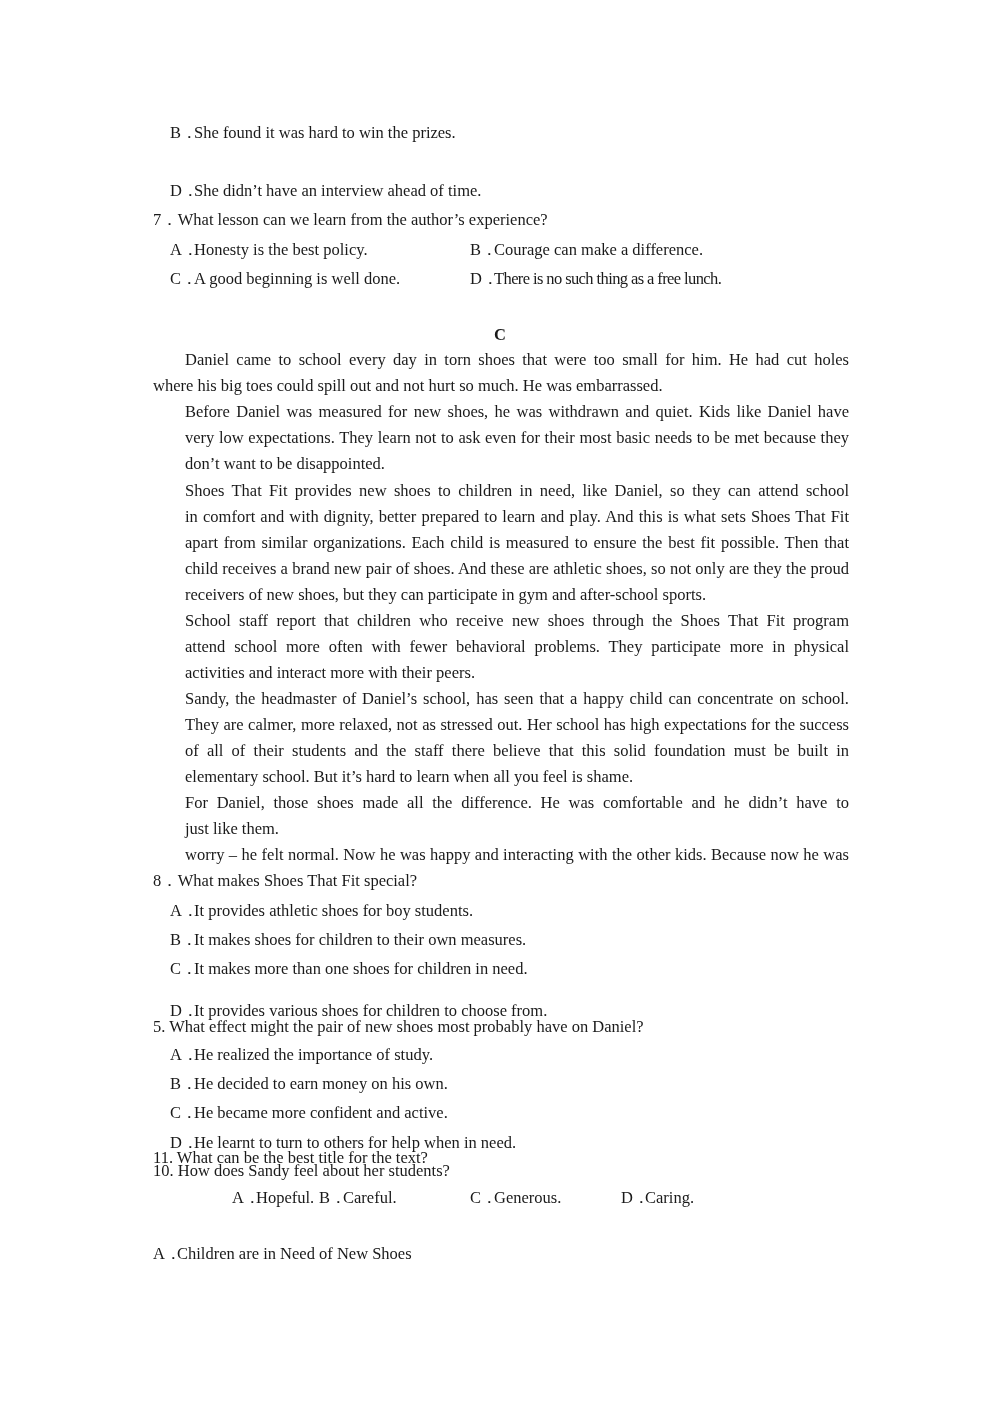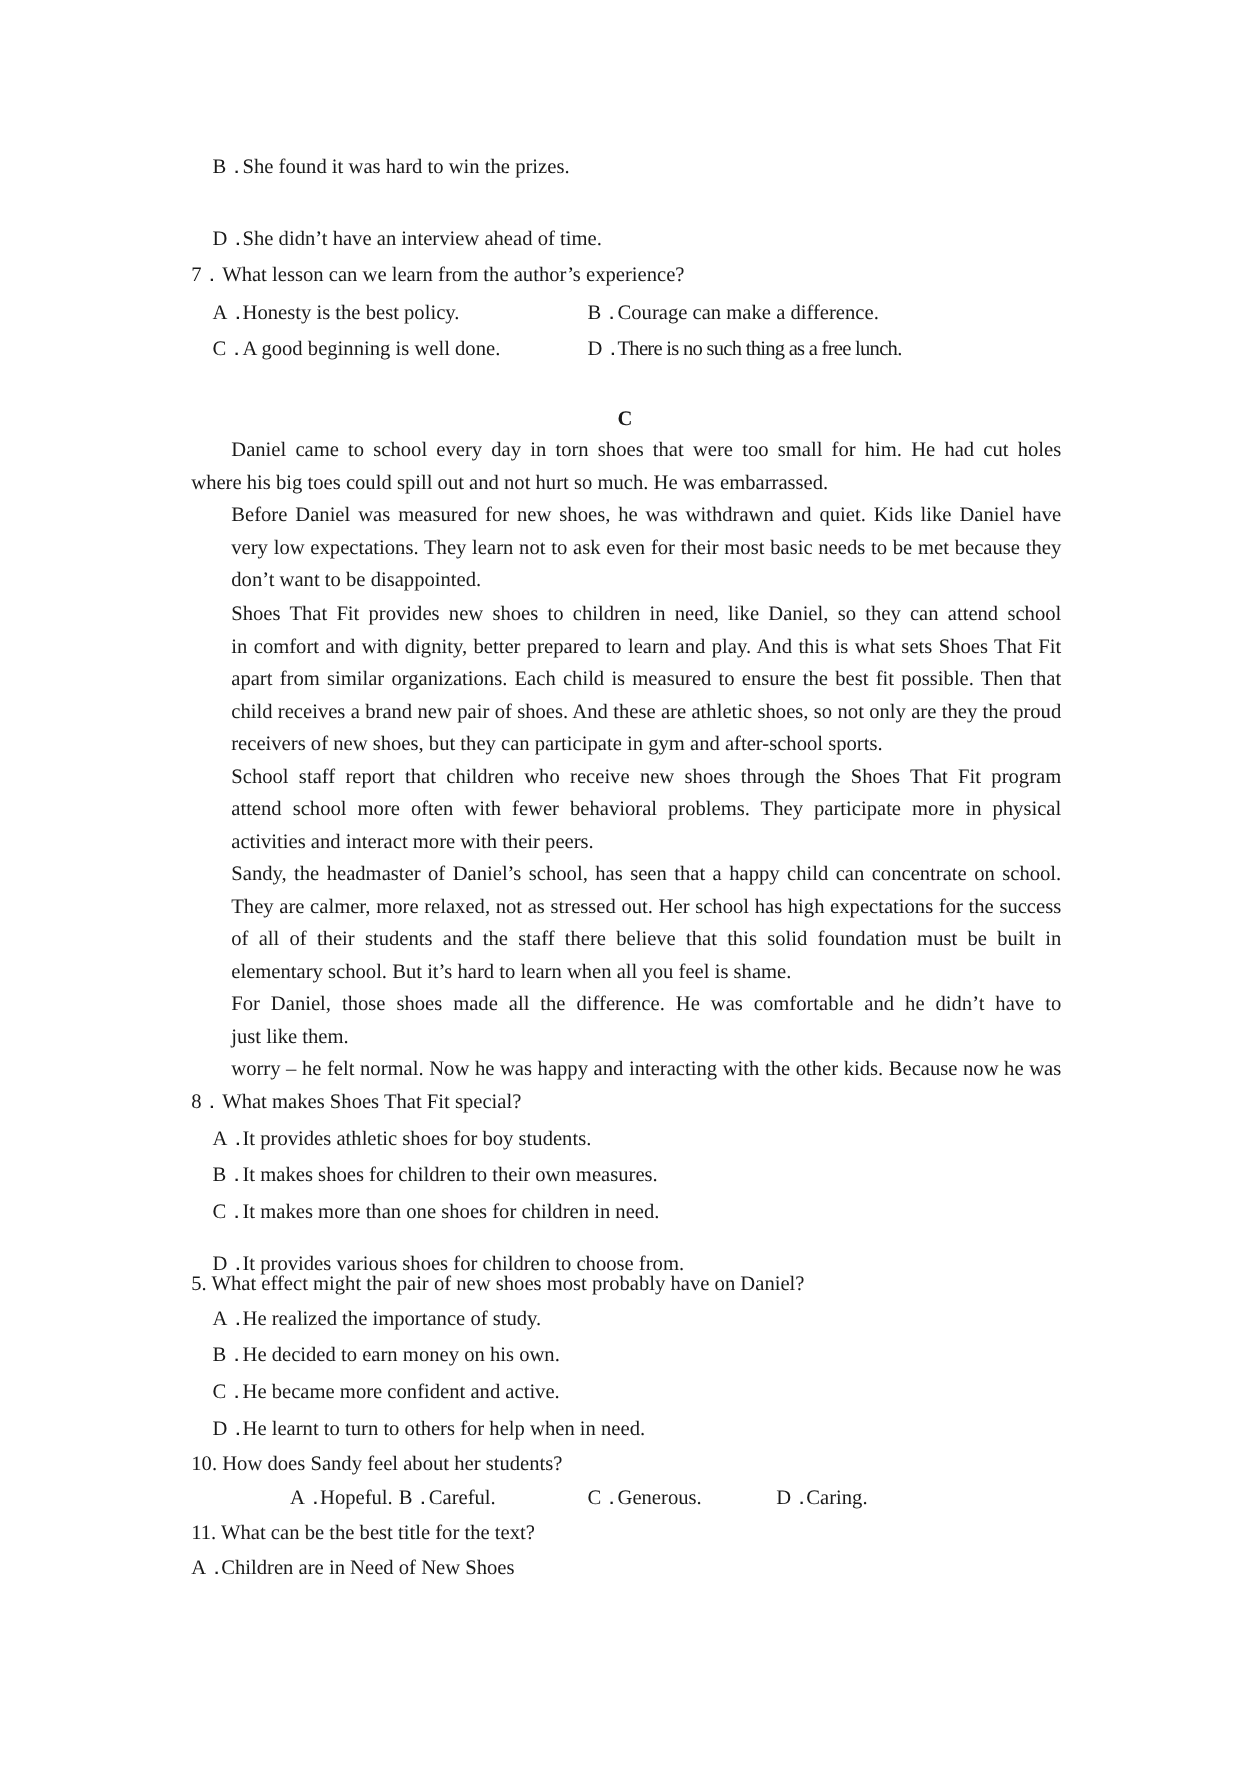--- a/index.html
+++ b/index.html
@@ -123,18 +123,18 @@
   <div class="line" style="left:319px; top:1188px;">
     <span class="opt-label">B．</span><span>Careful.</span>
   </div>
   <div class="line" style="left:470px; top:1188px;">
     <span class="opt-label">C．</span><span>Generous.</span>
   </div>
   <div class="line" style="left:621px; top:1188px;">
     <span class="opt-label">D．</span><span>Caring.</span>
   </div>
 
-  <div class="line" style="left:153px; top:1216px;">11. What can be the best title for the text?</div>
+  <div class="line" style="left:153px; top:1148px;">11. What can be the best title for the text?</div>
   <div class="line" style="left:153px; top:1244px;">
     <span class="opt-label">A．</span><span>Children are in Need of New Shoes</span>
   </div>
 
 </div>
 
 </body></html>

